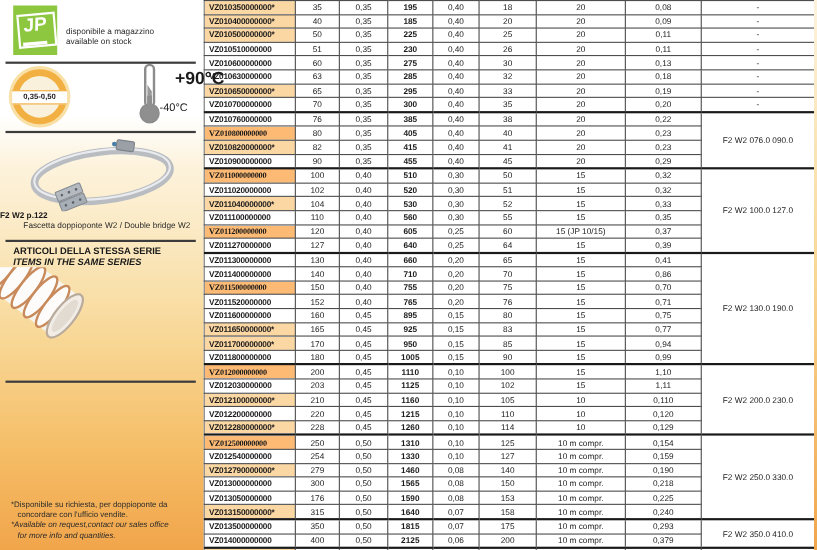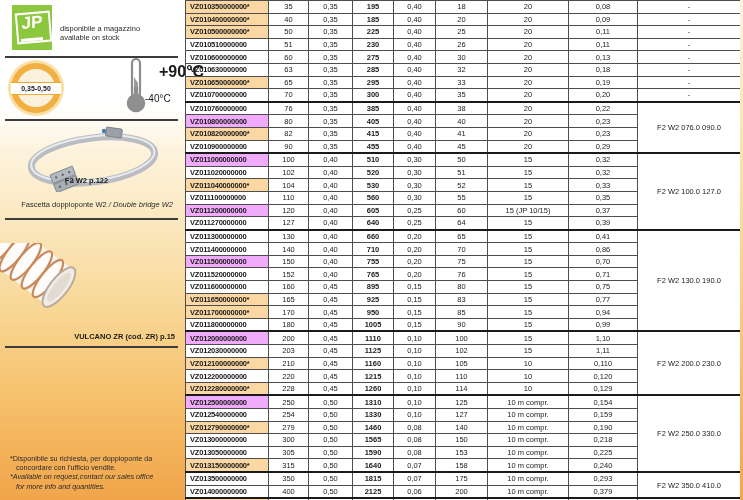--- a/index.html
+++ b/index.html
@@ -21,42 +21,42 @@
     background:#faf1dc;border:6px solid #f2b043;box-shadow:0 0 0 3px #f8e0a6;}
   #badge-band{position:absolute;left:-6px;top:13px;width:50px;height:11px;background:#fff;
     border-top:1px solid #f0a830;border-bottom:1px solid #f0a830;display:flex;align-items:center;justify-content:center;}
   #badge-band span{font-size:7px;font-weight:bold;color:#1a1a1a;}
 
   #thermo{position:absolute;left:124px;top:57px;}
   #temp-max{position:absolute;left:159px;top:63px;font-size:16px;font-weight:bold;color:#1a1a1a;}
   #temp-min{position:absolute;left:145px;top:93px;font-size:10px;font-weight:normal;color:#1a1a1a;}
 
   #clamp{position:absolute;left:18px;top:124px;}
-  #clamp-ref{position:absolute;left:0;right:12px;top:176px;text-align:center;font-size:7.5px;font-weight:bold;color:#1a1a1a;}
+  #clamp-ref{position:absolute;left:0;right:12px;top:191px;text-align:left;font-size:7.5px;font-weight:bold;color:#1a1a1a;}
   #clamp-caption{position:absolute;left:0;right:12px;top:200px;text-align:right;font-size:7.5px;color:#2b2b2b;}
-  #clamp-caption .en{font-style:italic;margin-top:36px;}
+  #clamp-caption .en{margin-top:36px;}
 
   #series-head{position:absolute;left:12px;top:223px;font-size:8.5px;font-weight:bold;color:#1a1a1a;line-height:10px;}
   #series-head .en{font-style:italic;}
 
   #hose{position:absolute;left:-8px;top:243px;}
   #related-ref{position:absolute;left:0;right:10px;top:332px;text-align:right;font-size:7.5px;font-weight:bold;color:#1a1a1a;}
 
   #footnote{position:absolute;left:10px;top:454px;font-size:7.2px;color:#2b2b2b;line-height:9.2px;}
   #footnote .indent{padding-left:6px;}
   #footnote .en{font-style:italic;}
 
   
   #table-wrap{position:absolute;left:185px;top:0;width:556px;height:500px;overflow:hidden;}
   table{border-collapse:collapse;table-layout:fixed;width:555px;}
   td{border:1px solid #4d4d4d;font-size:7.5px;color:#1a1a1a;text-align:center;
      height:11.6px;padding:0;overflow:hidden;white-space:nowrap;}
   td.code{text-align:left;padding-left:4px;font-weight:bold;letter-spacing:-0.2px;}
   td.bold{font-weight:bold;}
-  td.green{background:#f0abfc;}
+  td.green{background:#fdba74;font-family:Liberation Serif, serif;}
   td.peach{background:#fbd7a4;}
   tr.gs td{border-top:2px solid #1a1a1a;}
   td.gcell{font-size:7.5px;color:#1a1a1a;background:#fff;}
   #right-strip{position:absolute;right:0;top:0;width:3px;height:500px;
     background:linear-gradient(180deg,#fdf3dd 0%,#f8d795 50%,#f1a54b 100%);}
 </style>
 </head>
 <body>
 
 <div id="page">
@@ -108,35 +108,38 @@
         <circle cx="39" cy="60.5" r="1.2" fill="#5d6369"></circle>
           <circle cx="46" cy="60.5" r="1.2" fill="#5d6369"></circle>
           <circle cx="53" cy="60.5" r="1.2" fill="#5d6369"></circle>
       </g>
     </svg>
     <div id="clamp-ref">F2 W2 p.122</div>
     <div id="clamp-caption"><span class="it">Fascetta doppioponte W2 </span><span class="en">/ Double bridge W2</span></div>
 
     <div class="rule" style="top:218px;"></div>
 
+    <div id="series-head">
+      <div class="it">ARTICOLI DELLA STESSA SERIE</div>
+      <div class="en">ITEMS IN THE SAME SERIES</div>
+    </div>
 
     <svg id="hose" width="120" height="98" viewBox="0 0 120 98">
       <g transform="rotate(38 20 10)">
         <rect x="-10" y="-14" width="92" height="44" fill="#f7f5f2" opacity="0.95"></rect>
         <ellipse cx="-6" cy="8" rx="7" ry="23" fill="#fdfcfb" stroke="#c98a5b" stroke-width="2.2"></ellipse>
         <ellipse cx="8" cy="8" rx="7" ry="23" fill="#fdfcfb" stroke="#c98a5b" stroke-width="2.2"></ellipse>
         <ellipse cx="22" cy="8" rx="7" ry="23" fill="#fdfcfb" stroke="#c98a5b" stroke-width="2.2"></ellipse>
         <ellipse cx="36" cy="8" rx="7" ry="23" fill="#fdfcfb" stroke="#c98a5b" stroke-width="2.2"></ellipse>
         <ellipse cx="50" cy="8" rx="7" ry="23" fill="#fdfcfb" stroke="#c98a5b" stroke-width="2.2"></ellipse>
         <ellipse cx="64" cy="8" rx="7" ry="23" fill="#fdfcfb" stroke="#c98a5b" stroke-width="2.2"></ellipse>
         <ellipse cx="78" cy="8" rx="9" ry="24" fill="#f1ece6" stroke="#b9ab9c" stroke-width="2"></ellipse>
         <ellipse cx="78" cy="8" rx="5.5" ry="18" fill="#e2dbd2"></ellipse>
       </g>
     </svg>
-    <div id="related-ref">VULCANO ZR (cod. ZR) p.15</div>
 
     <div class="rule" style="top:346px;"></div>
 
     <div id="footnote">
       <div class="it">*Disponibile su richiesta, per doppioponte da</div>
       <div class="it indent">concordare con l'ufficio vendite.</div>
       <div class="en">*Available on request,contact our sales office</div>
       <div class="en indent">for more info and quantities.</div>
     </div>
   </div>
@@ -513,21 +516,21 @@
             <td>300</td>
             <td>0,50</td>
             <td class="bold">1565</td>
             <td>0,08</td>
             <td>150</td>
             <td>10 m compr.</td>
             <td>0,218</td>
           </tr>
           <tr>
             <td class="code ">VZ013050000000</td>
-            <td>305</td>
+            <td>176</td>
             <td>0,50</td>
             <td class="bold">1590</td>
             <td>0,08</td>
             <td>153</td>
             <td>10 m compr.</td>
             <td>0,225</td>
           </tr>
           <tr>
             <td class="code peach">VZ013150000000*</td>
             <td>315</td>

